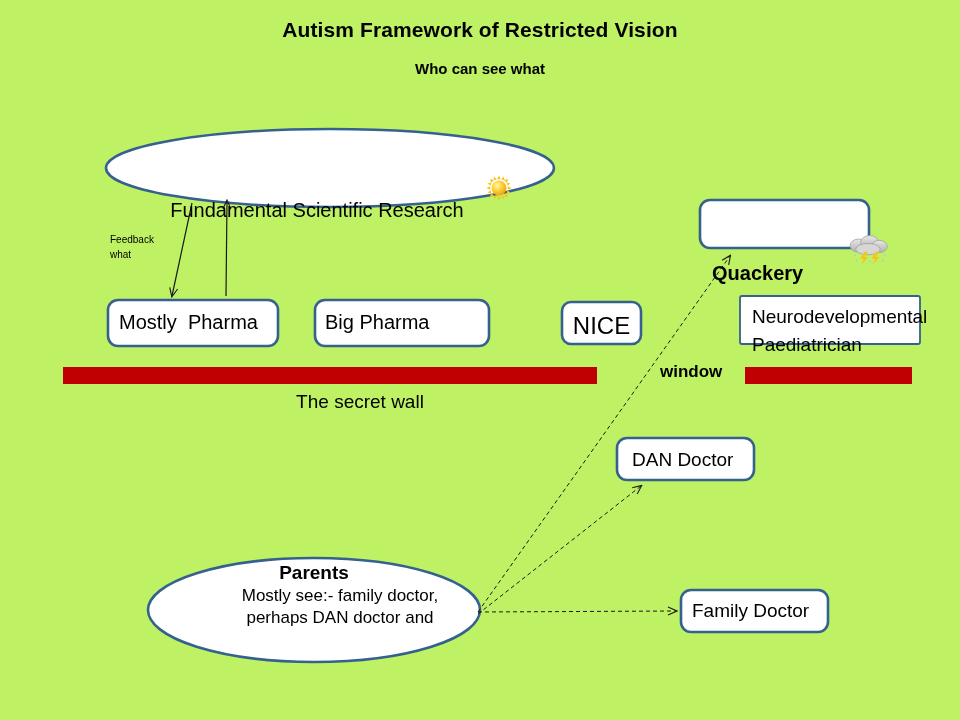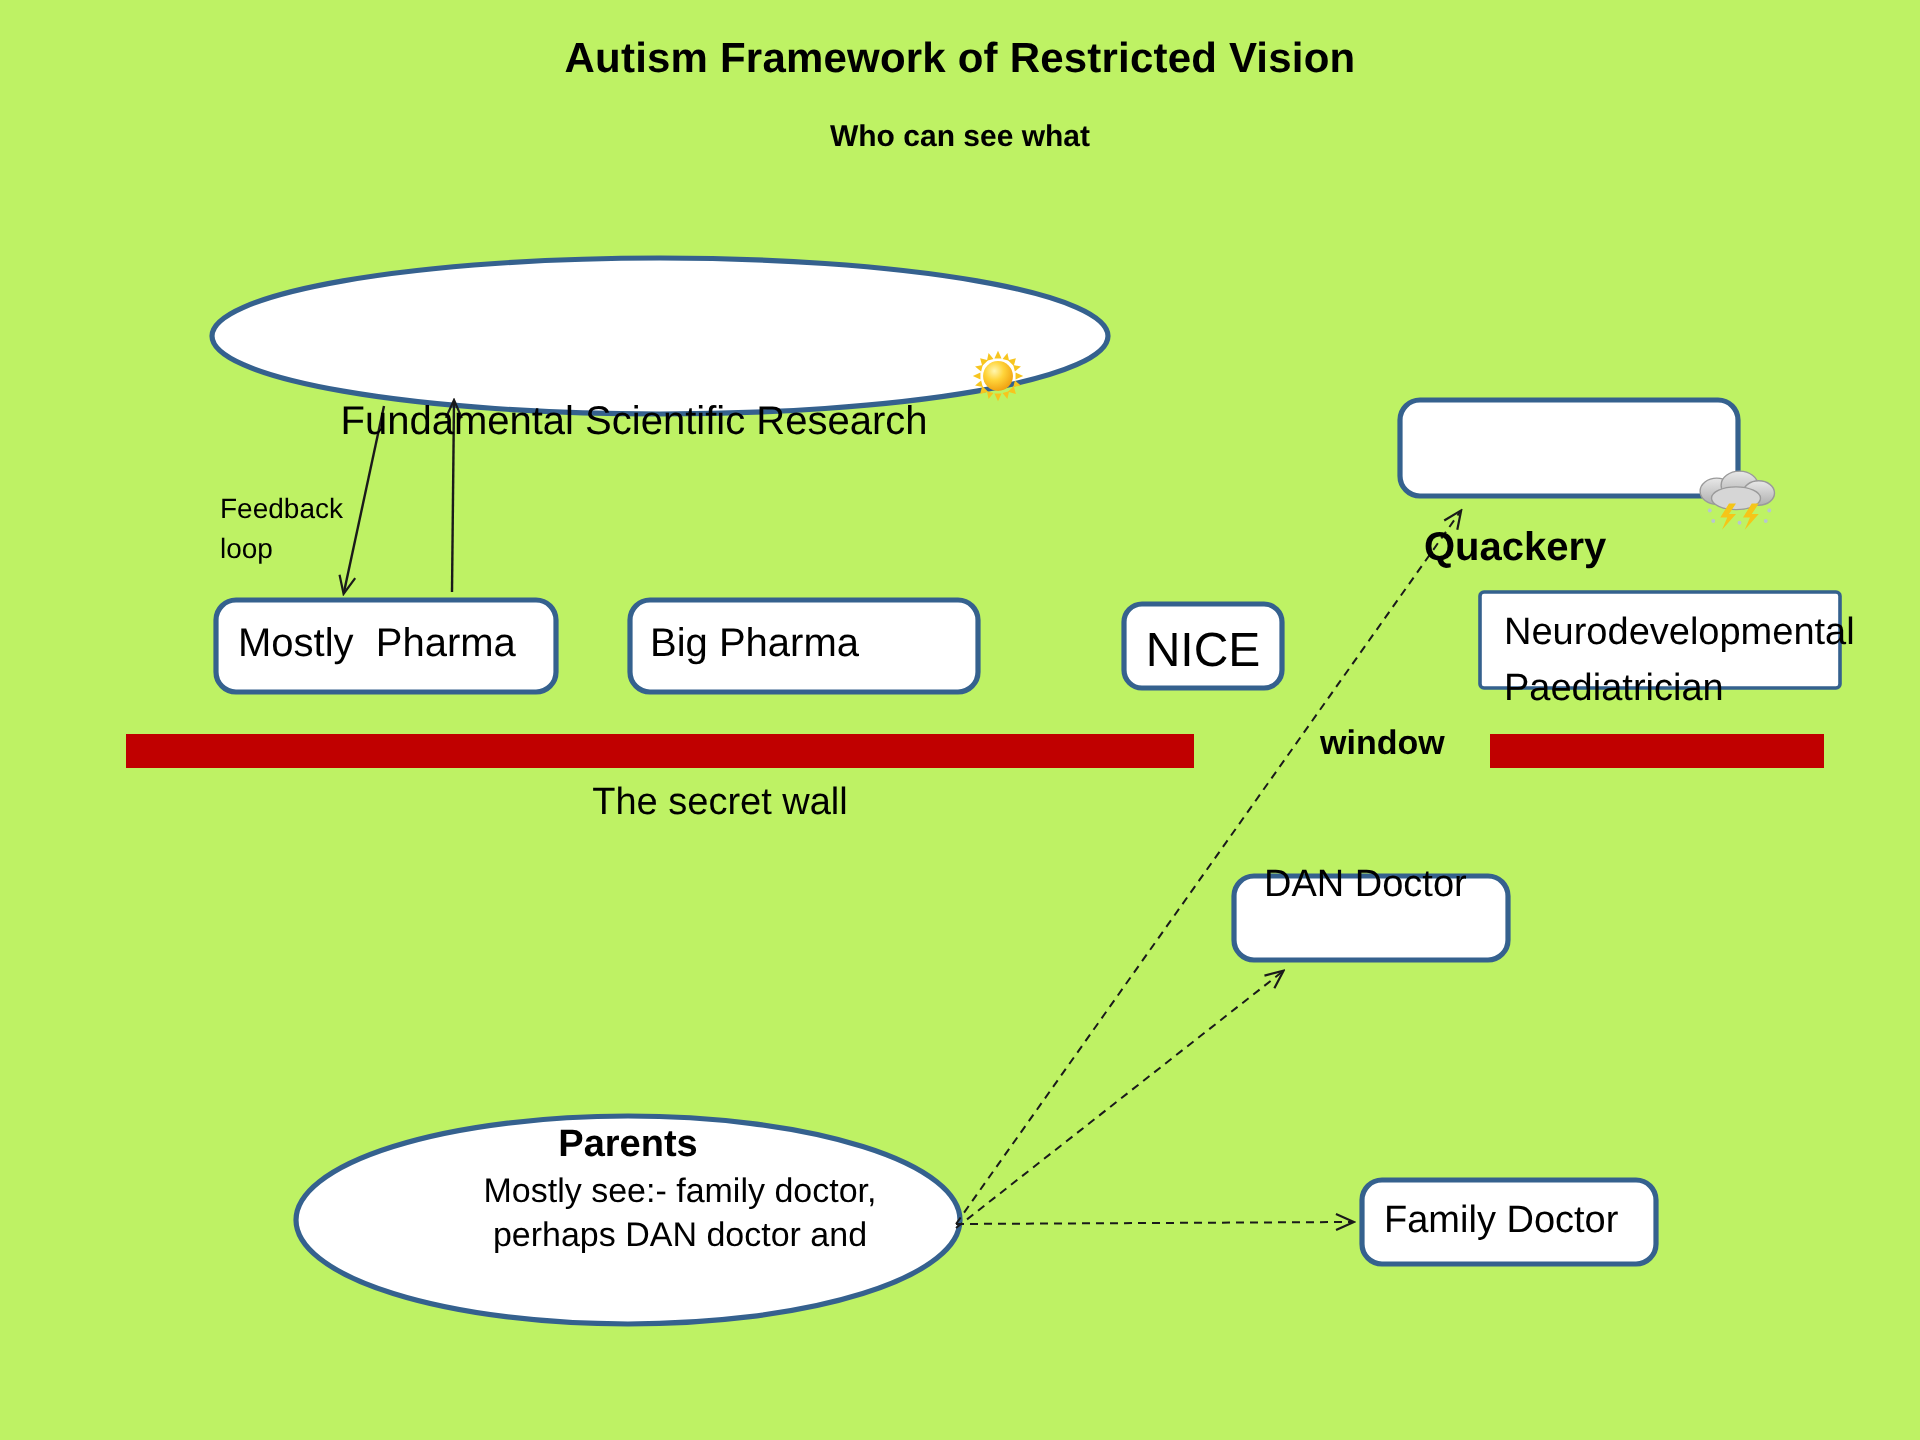--- a/index.html
+++ b/index.html
@@ -55,26 +55,26 @@
     font-size: 20px;
   }
   .sun-ico { display:inline-block; width:26px; height:26px; vertical-align:-7px; }
   .storm-ico { display:inline-block; width:42px; height:32px; vertical-align:-9px; }
 
   #lbl-micro   { left: 119px; top: 311px; font-size: 20px; }
   #lbl-big     { left: 325px; top: 311px; font-size: 20px; }
   #lbl-nice    { left: 562px; top: 312px; width: 79px; text-align:center; font-size: 24px; }
   #lbl-quack   { left: 712px; top: 211px; font-size: 20px; font-weight: bold; }
   #lbl-neuro   { left: 752px; top: 303px; font-size: 19px; line-height: 1.45; }
-  #lbl-dan     { left: 632px; top: 432px; font-size: 19px; }
+  #lbl-dan     { left: 632px; top: 449px; font-size: 19px; }
   #lbl-family  { left: 692px; top: 600px; font-size: 19px; }
 
   #lbl-feedback {
-    left: 110px; top: 244px;
-    font-size: 14px;
+    left: 110px; top: 233px;
+    font-size: 10px;
     line-height: 1.45;
   }
   #lbl-wall {
     left: 150px; top: 391px; width: 420px;
     text-align: center;
     font-size: 19px;
   }
   #lbl-window {
     left: 660px; top: 362px;
     font-size: 17px;
@@ -205,21 +205,21 @@
     <div>Neurodevelopmental</div>
     <div>Paediatrician</div>
   </div>
 
   <div class="abs shape-label" id="lbl-dan">DAN Doctor</div>
 
   <div class="abs shape-label" id="lbl-family">Family Doctor</div>
 
   <div class="abs" id="lbl-feedback">
     <div>Feedback</div>
-    <div>loop</div>
+    <div>what</div>
   </div>
 
   <div class="abs" id="lbl-wall">The secret wall</div>
 
   <div class="abs" id="lbl-window">window</div>
 
   <div class="abs" id="parents-block">
     <div id="parents-title">Parents</div>
     <div id="parents-lines">
       <div class="pline">Mostly see:- family doctor,</div>

